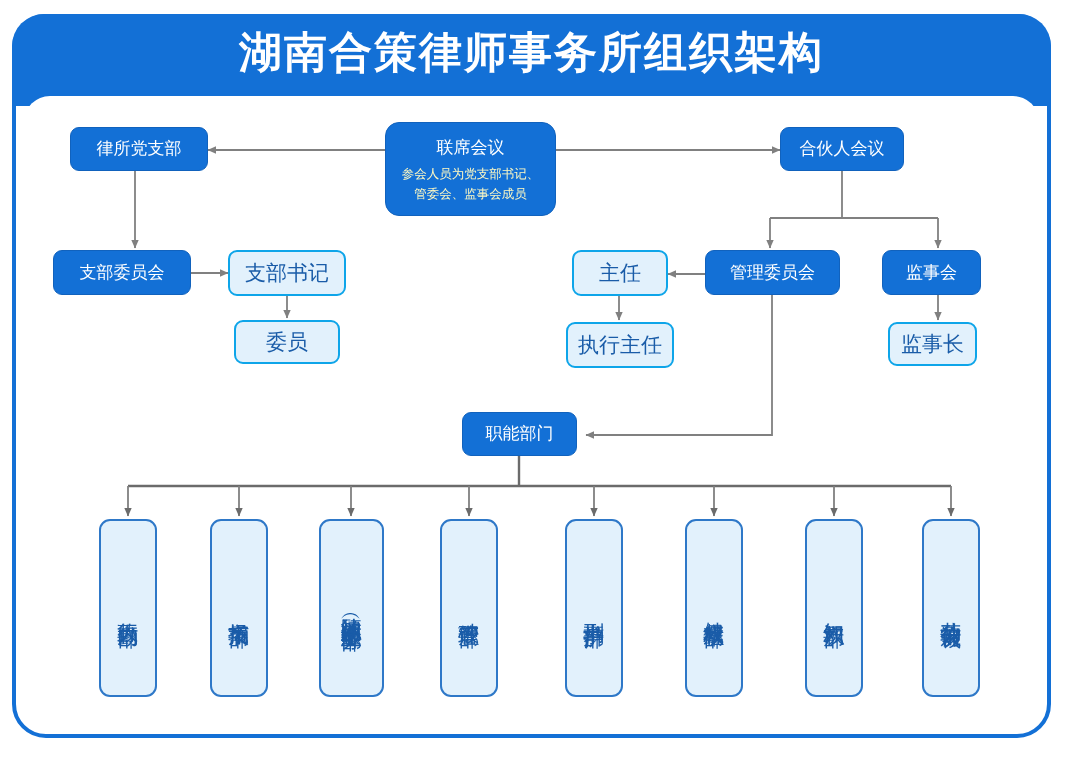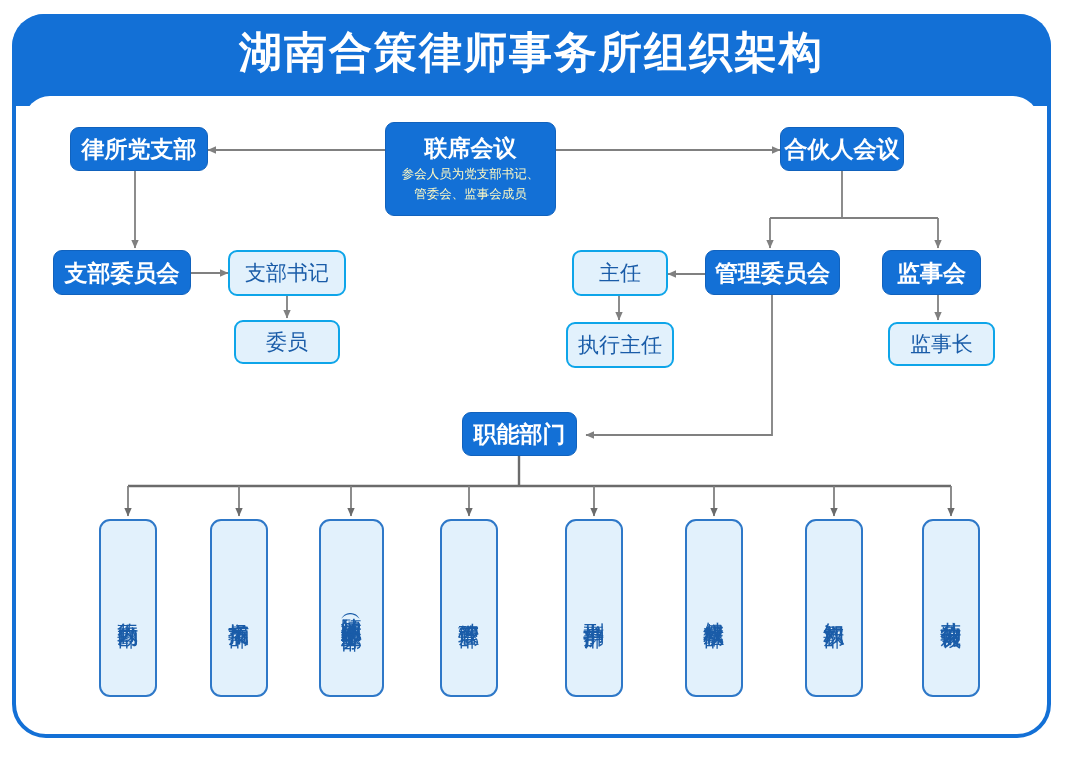--- a/index.html
+++ b/index.html
@@ -95,22 +95,22 @@
     color: #ffffff;
   }
 
   .node.light {
     background: #E2F1FC;
     border: 2px solid #0ea5e9;
     color: #1A5CA8;
   }
 
   .node .title {
-    font-size: 23px;
-    font-weight: 700;
+    font-size: 17px;
+    font-weight: 400;
     line-height: 26px;
     white-space: nowrap;
   }
 
   .node .subtitle {
     font-size: 12.5px;
     font-weight: 400;
     line-height: 20px;
     margin-top: 3px;
     color: #fef9c3;
@@ -207,21 +207,21 @@
       <line x1="714" y1="486" x2="714" y2="516" marker-end="url(#arrowDark)"></line>
       <line x1="834" y1="486" x2="834" y2="516" marker-end="url(#arrowDark)"></line>
       <line x1="951" y1="486" x2="951" y2="516" marker-end="url(#arrowDark)"></line>
     </g>
   </svg>
 
   <div class="node dark" style="left:70px; top:127px; width:138px; height:44px;">
     <span class="title">律所党支部</span>
   </div>
 
-  <div class="node dark" style="left:385px; top:122px; width:171px; height:94px;">
+  <div class="node dark" style="left:385px; top:122px; width:171px; height:94px;border-radius:14px;">
     <span class="title">联席会议</span>
     <span class="subtitle">参会人员为党支部书记、</span>
     <span class="subtitle" style="margin-top:0;">管委会、监事会成员</span>
   </div>
 
   <div class="node dark" style="left:780px; top:127px; width:124px; height:44px;">
     <span class="title">合伙人会议</span>
   </div>
 
   <div class="node dark" style="left:53px; top:250px; width:138px; height:45px;">
@@ -245,21 +245,21 @@
   </div>
 
   <div class="node dark" style="left:882px; top:250px; width:99px; height:45px;">
     <span class="title">监事会</span>
   </div>
 
   <div class="node light" style="left:566px; top:322px; width:108px; height:46px;">
     <span class="title">执行主任</span>
   </div>
 
-  <div class="node light" style="left:888px; top:322px; width:107px; height:44px;justify-content:center;">
+  <div class="node light" style="left:888px; top:322px; width:89px; height:44px;justify-content:center;">
     <span class="title">监事长</span>
   </div>
 
   <div class="node dark" style="left:462px; top:412px; width:115px; height:44px;">
     <span class="title">职能部门</span>
   </div>
 
   <div class="dept" style="left:99px; top:519px; width:58px; height:178px;">
     <span class="vtext">行政内勤部</span>
   </div>

